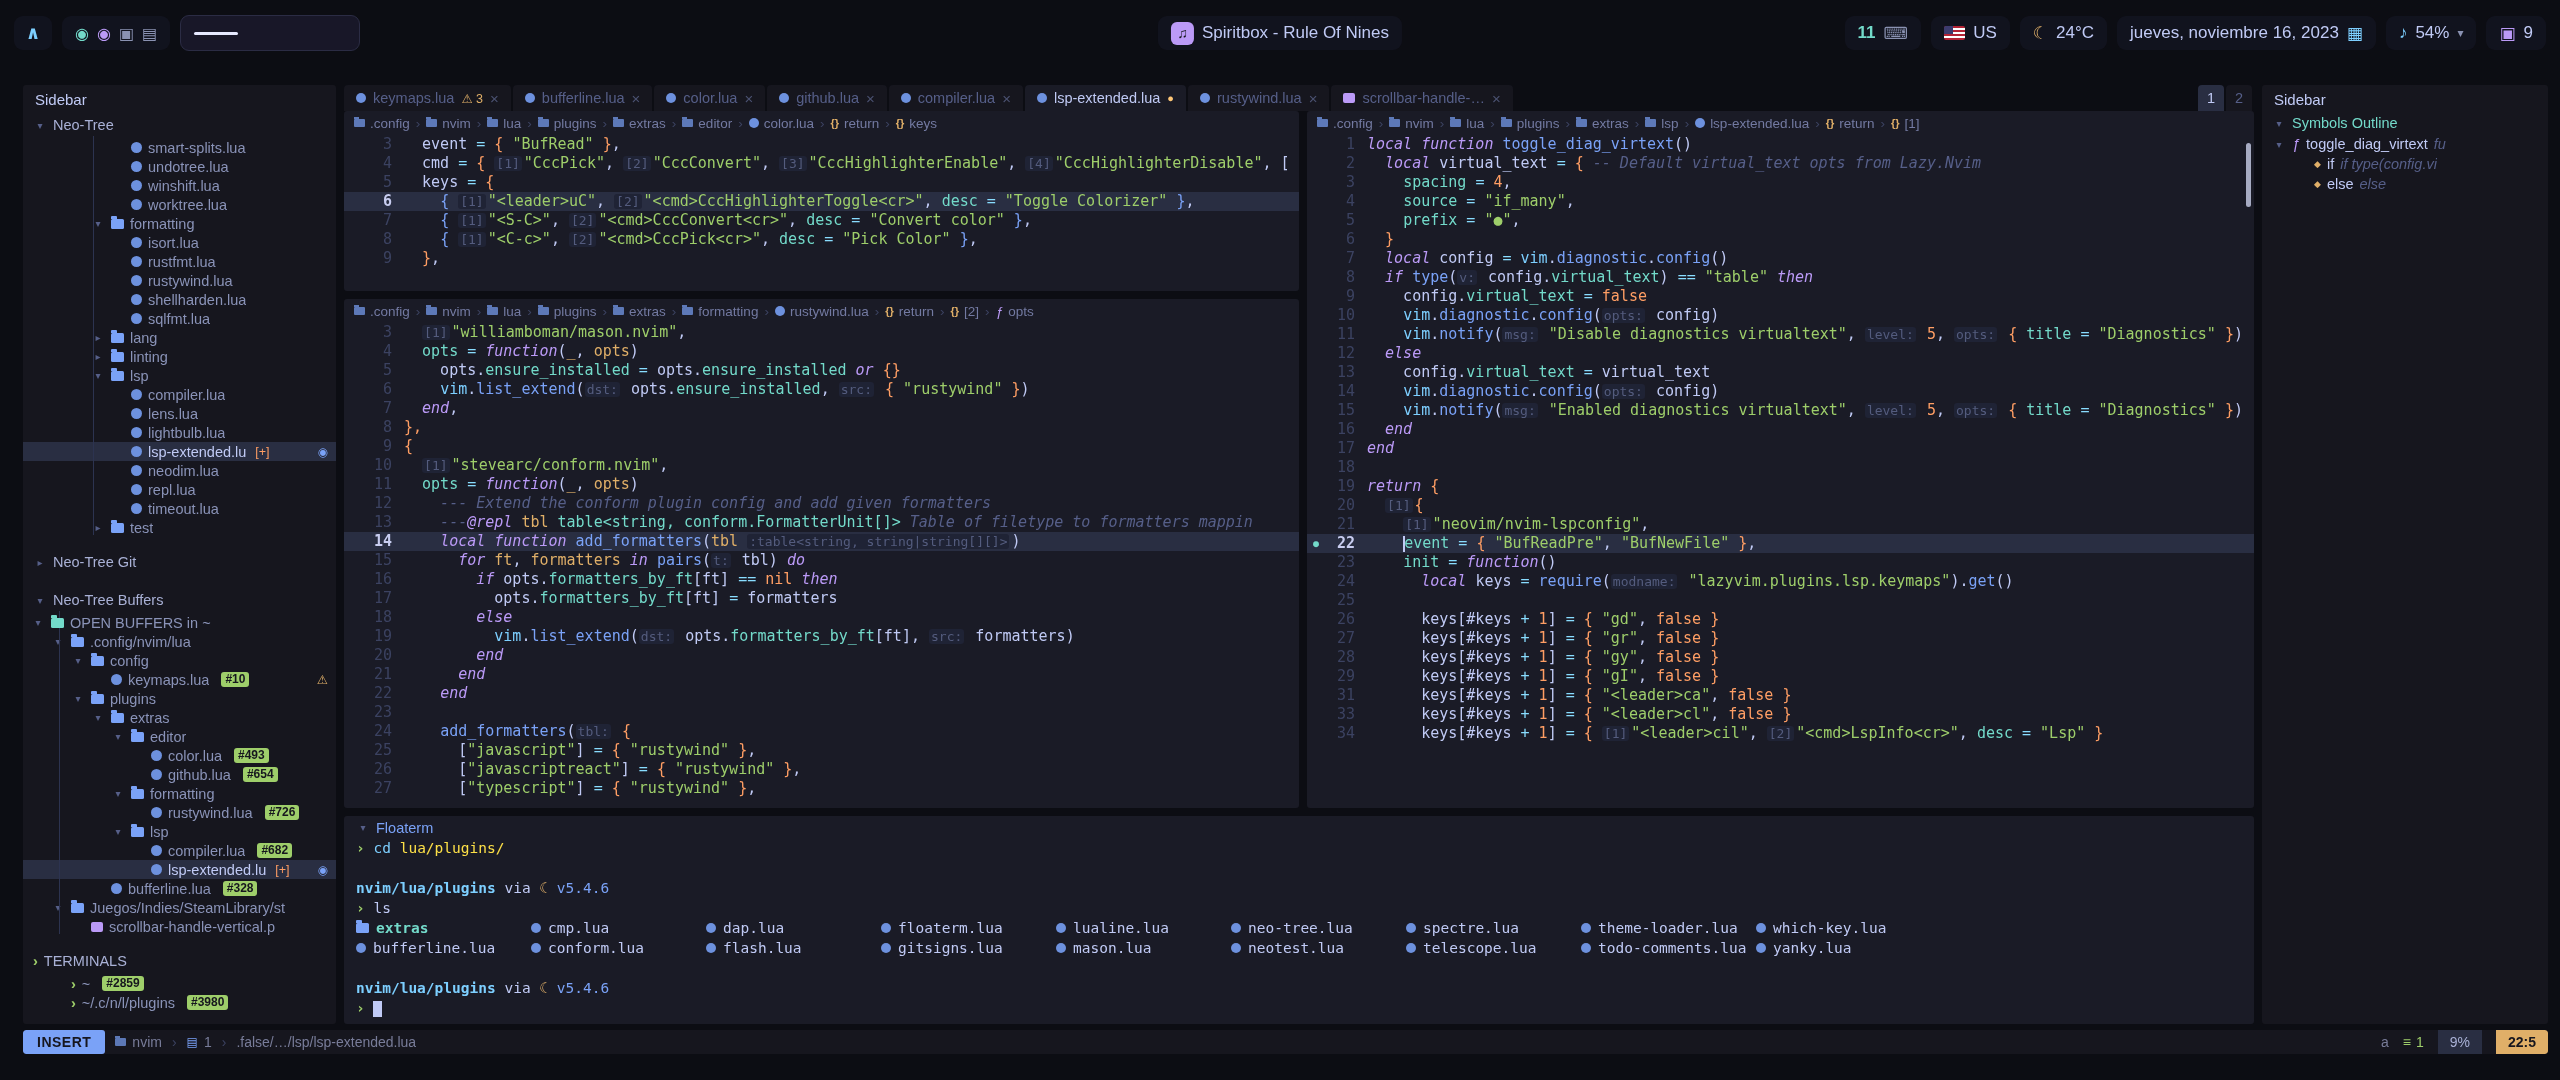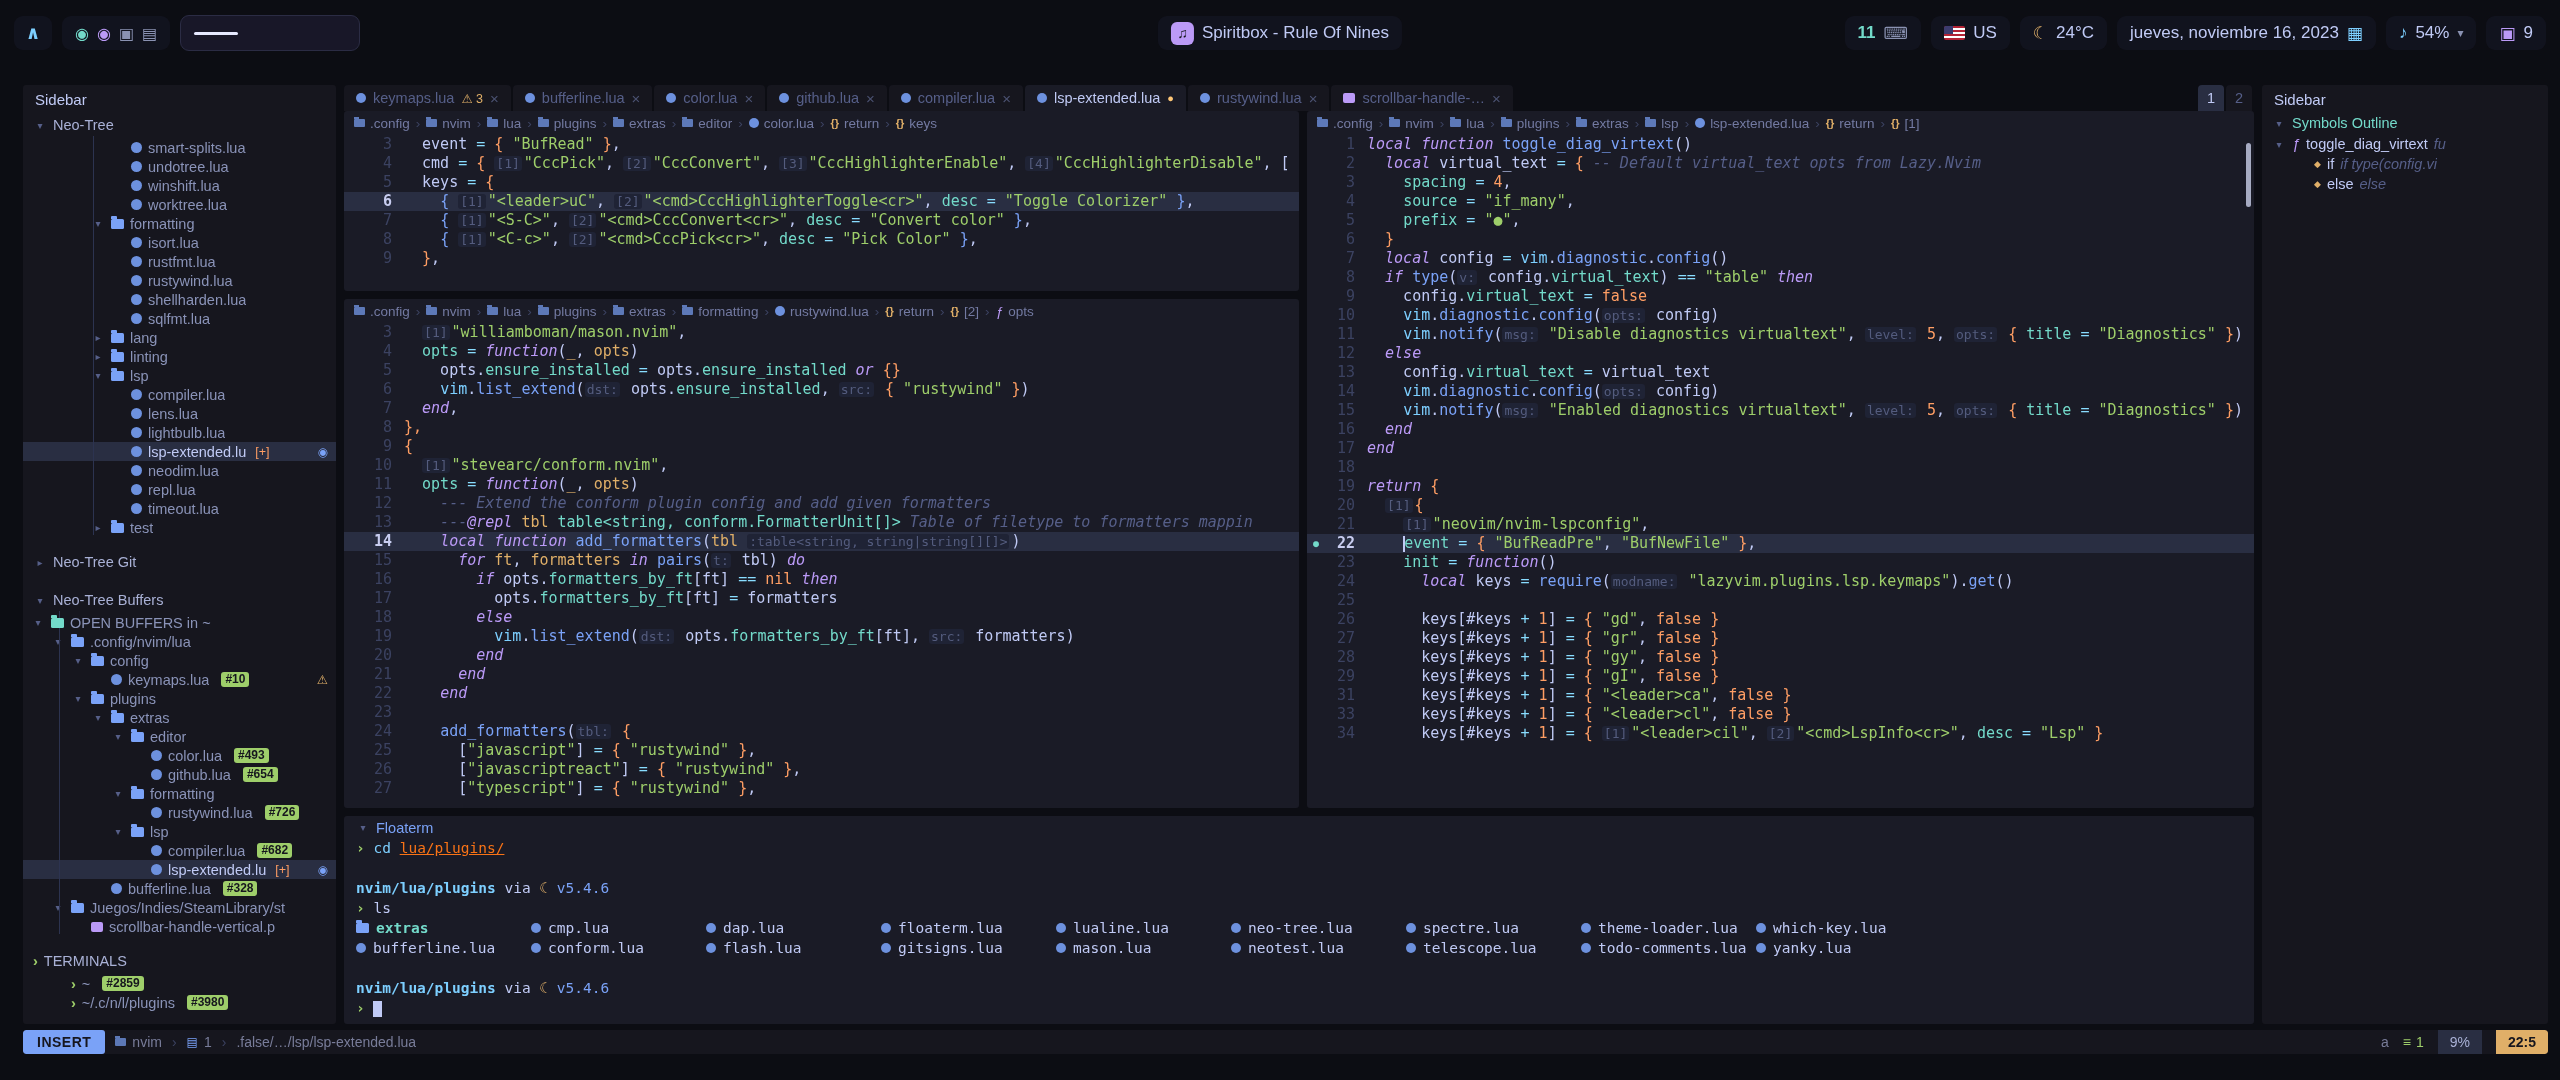--- a/index.html
+++ b/index.html
@@ -100,21 +100,21 @@
   .cl.cur{background:#292e42;}
   .sign{width:18px;flex:none;text-align:center;color:#73daca;font-size:10px;line-height:19px;}
   .num{width:30px;flex:none;text-align:right;color:#3b4261;padding-right:12px;}
   .cl.cur .num{color:#c8cdf0;font-weight:bold;}
   .txt{flex:1;min-width:0;overflow:hidden;}
   .tk-v{color:#c0caf5;} .tk-k{color:#bb9af7;font-style:italic;} .tk-f{color:#7aa2f7;}
   .tk-s{color:#9ece6a;} .tk-n{color:#ff9e64;} .tk-c{color:#565f89;font-style:italic;}
   .tk-t{color:#73daca;} .tk-y{color:#e0af68;} .tk-o{color:#89ddff;}
   .tk-h{color:#545c7e;background:#1f2335;border-radius:3px;padding:0 2px;margin:0 2px 0 0;font-size:13px;}
   .tk-r{color:#ff9e64;} .tk-b{color:#7aa2f7;} .tk-x{color:#7dcfff;}
-  .tk-g{color:#9ece6a;font-weight:bold;} .tk-u{color:#f97316;text-decoration:underline;}
+  .tk-g{color:#9ece6a;font-weight:bold;} .tk-u{color:#fde047;}
   .tk-cb{color:#7dcfff;font-weight:bold;}
   .tk-z{display:inline-block;width:2px;height:16px;background:#c0caf5;vertical-align:middle;margin-right:-1px;}
   .tk-Z{display:inline-block;width:9px;height:16px;background:#c0caf5;vertical-align:middle;}
   .sb-handle{position:absolute;right:3px;top:32px;width:5px;height:64px;background:#b6bbd4;
     border-radius:3px;opacity:.9;}
   
   .floaterm{flex:none;height:204px;margin-top:8px;background:#1a1b26;border-radius:3px;
     padding:2px 12px;overflow:hidden;font-family:"DejaVu Sans Mono","DejaVu Sans",monospace;
     font-size:14.5px;line-height:20px;}
   .ft-title{height:20px;display:flex;align-items:center;gap:6px;color:#7aa2f7;

